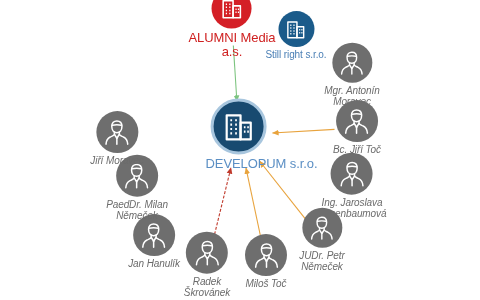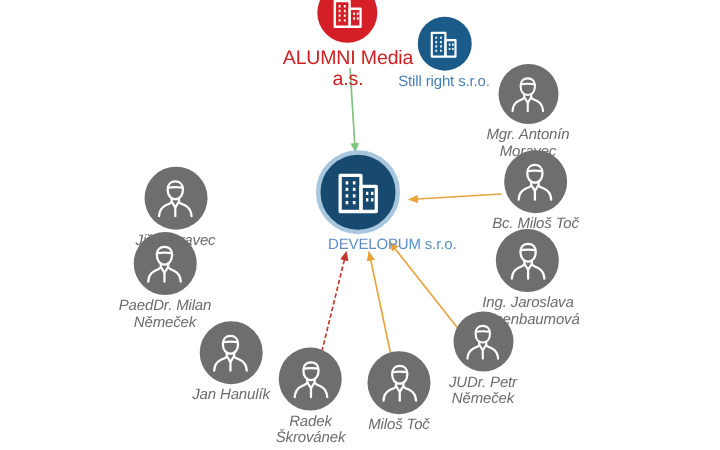--- a/index.html
+++ b/index.html
@@ -27,21 +27,21 @@
   .label{
     margin-top:3px;
     text-align:center;
     line-height:1.08;
     white-space:pre-line;
     letter-spacing:-0.1px;
   }
   .lbl-person{ color:#6b6b6b; font-size:10px;font-style:italic; }
   .lbl-red{ color:#cf2020; font-size:13px; }
   .lbl-blue{ color:#4a7fb5; font-size:10px; }
-  .lbl-center{ color:#5b8fc4; font-size:10px;padding-left:45px; }
+  .lbl-center{ color:#5b8fc4; font-size:13px;padding-left:45px; }
 </style>
 </head>
 <body>
 
 <svg id="graph" viewBox="0 0 480 300" width="480" height="300" xmlns="http://www.w3.org/2000/svg">
   <defs>
     <marker id="arw-green" markerWidth="7" markerHeight="7" refX="5.6" refY="3" orient="auto">
       <path d="M0,0.4 L5.8,3 L0,5.6 Z" fill="#7cc47f"></path>
     </marker>
     <marker id="arw-orange" markerWidth="7" markerHeight="7" refX="5.6" refY="3" orient="auto">
@@ -143,21 +143,21 @@
       <div class="disc" style="width: 42px; height: 42px; background: rgb(110, 110, 110);">
         <svg width="33" height="33" viewBox="0 0 24 24" fill="none" stroke="#ffffff" stroke-width="1.1" stroke-linecap="round" stroke-linejoin="round">
           <path d="M8.3 7.4 C8.3 4.9 9.9 3.5 12 3.5 C14.1 3.5 15.7 4.9 15.7 7.4 C15.7 10.2 14.2 12.1 12 12.1 C9.8 12.1 8.3 10.2 8.3 7.4 Z"></path>
           <path d="M8.6 6.6 C9.8 6.2 14.2 6.2 15.4 6.6"></path>
           <path d="M10.2 11.6 L10.2 13.2 C10.2 14.1 8.6 14.5 7.2 15.2 C5.4 16.1 4.3 17.4 4.1 20.4"></path>
           <path d="M13.8 11.6 L13.8 13.2 C13.8 14.1 15.4 14.5 16.8 15.2 C18.6 16.1 19.7 17.4 19.9 20.4"></path>
           <path d="M10.3 13.4 L12 16.1 L13.7 13.4"></path>
           <path d="M12 16.1 L12 20.4"></path>
         </svg>
       </div>
-      <div class="label lbl-person" style="color: rgb(107, 107, 107);">Bc. Miloš Toč</div>
+      <div class="label lbl-person" style="color: rgb(107, 107, 107);">Bc. Jiří Toč</div>
     </div>
     <div class="node" style="left: 352px; top: 186px; align-items: center;">
       <div class="disc" style="width: 42px; height: 42px; background: rgb(110, 110, 110);">
         <svg width="33" height="33" viewBox="0 0 24 24" fill="none" stroke="#ffffff" stroke-width="1.1" stroke-linecap="round" stroke-linejoin="round">
           <path d="M8.3 7.4 C8.3 4.9 9.9 3.5 12 3.5 C14.1 3.5 15.7 4.9 15.7 7.4 C15.7 10.2 14.2 12.1 12 12.1 C9.8 12.1 8.3 10.2 8.3 7.4 Z"></path>
           <path d="M8.6 6.6 C9.8 6.2 14.2 6.2 15.4 6.6"></path>
           <path d="M10.2 11.6 L10.2 13.2 C10.2 14.1 8.6 14.5 7.2 15.2 C5.4 16.1 4.3 17.4 4.1 20.4"></path>
           <path d="M13.8 11.6 L13.8 13.2 C13.8 14.1 15.4 14.5 16.8 15.2 C18.6 16.1 19.7 17.4 19.9 20.4"></path>
           <path d="M10.3 13.4 L12 16.1 L13.7 13.4"></path>
           <path d="M12 16.1 L12 20.4"></path>
@@ -213,21 +213,21 @@
           <path d="M8.3 7.4 C8.3 4.9 9.9 3.5 12 3.5 C14.1 3.5 15.7 4.9 15.7 7.4 C15.7 10.2 14.2 12.1 12 12.1 C9.8 12.1 8.3 10.2 8.3 7.4 Z"></path>
           <path d="M8.6 6.6 C9.8 6.2 14.2 6.2 15.4 6.6"></path>
           <path d="M10.2 11.6 L10.2 13.2 C10.2 14.1 8.6 14.5 7.2 15.2 C5.4 16.1 4.3 17.4 4.1 20.4"></path>
           <path d="M13.8 11.6 L13.8 13.2 C13.8 14.1 15.4 14.5 16.8 15.2 C18.6 16.1 19.7 17.4 19.9 20.4"></path>
           <path d="M10.3 13.4 L12 16.1 L13.7 13.4"></path>
           <path d="M12 16.1 L12 20.4"></path>
         </svg>
       </div>
       <div class="label lbl-person" style="color: rgb(107, 107, 107); text-align: center;">Jan Hanulík</div>
     </div>
-    <div class="node" style="left: 110px; top: 188px;">
+    <div class="node" style="left: 137px; top: 188px;">
       <div class="disc" style="width: 42px; height: 42px; background: rgb(110, 110, 110);">
         <svg width="33" height="33" viewBox="0 0 24 24" fill="none" stroke="#ffffff" stroke-width="1.1" stroke-linecap="round" stroke-linejoin="round">
           <path d="M8.3 7.4 C8.3 4.9 9.9 3.5 12 3.5 C14.1 3.5 15.7 4.9 15.7 7.4 C15.7 10.2 14.2 12.1 12 12.1 C9.8 12.1 8.3 10.2 8.3 7.4 Z"></path>
           <path d="M8.6 6.6 C9.8 6.2 14.2 6.2 15.4 6.6"></path>
           <path d="M10.2 11.6 L10.2 13.2 C10.2 14.1 8.6 14.5 7.2 15.2 C5.4 16.1 4.3 17.4 4.1 20.4"></path>
           <path d="M13.8 11.6 L13.8 13.2 C13.8 14.1 15.4 14.5 16.8 15.2 C18.6 16.1 19.7 17.4 19.9 20.4"></path>
           <path d="M10.3 13.4 L12 16.1 L13.7 13.4"></path>
           <path d="M12 16.1 L12 20.4"></path>
         </svg>
       </div>

